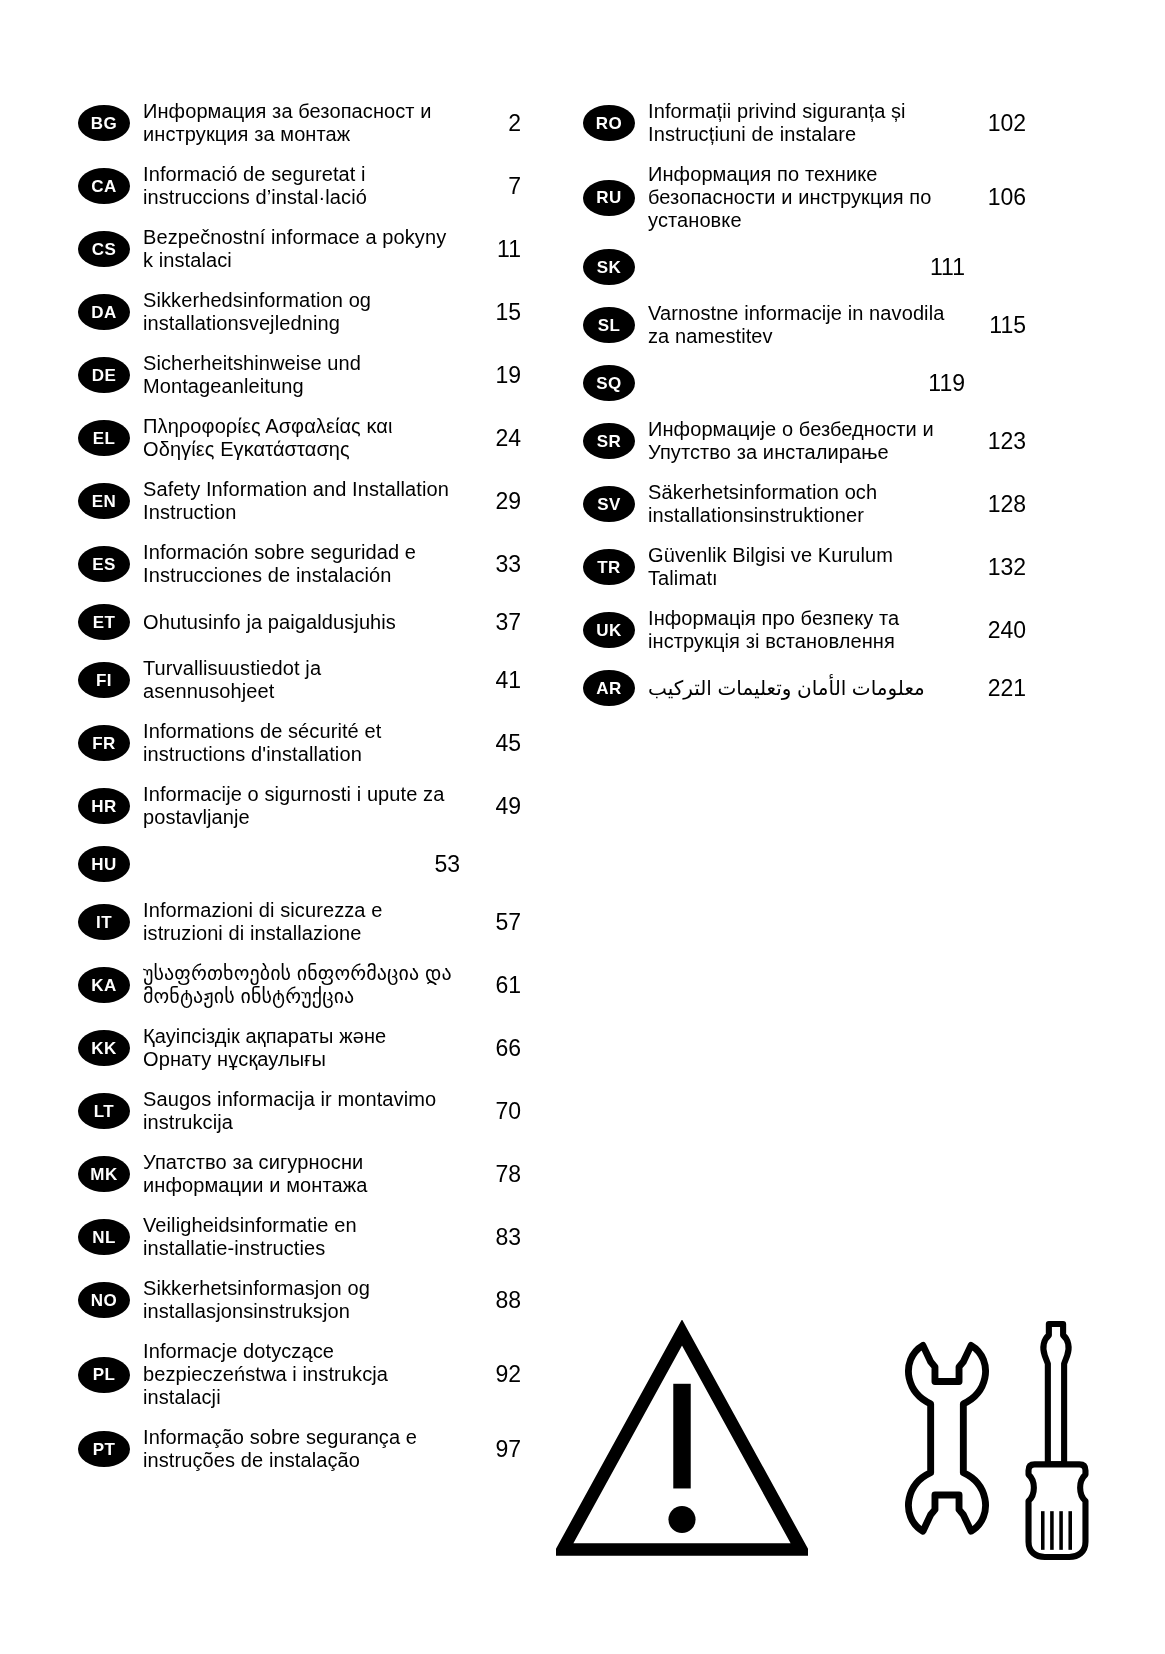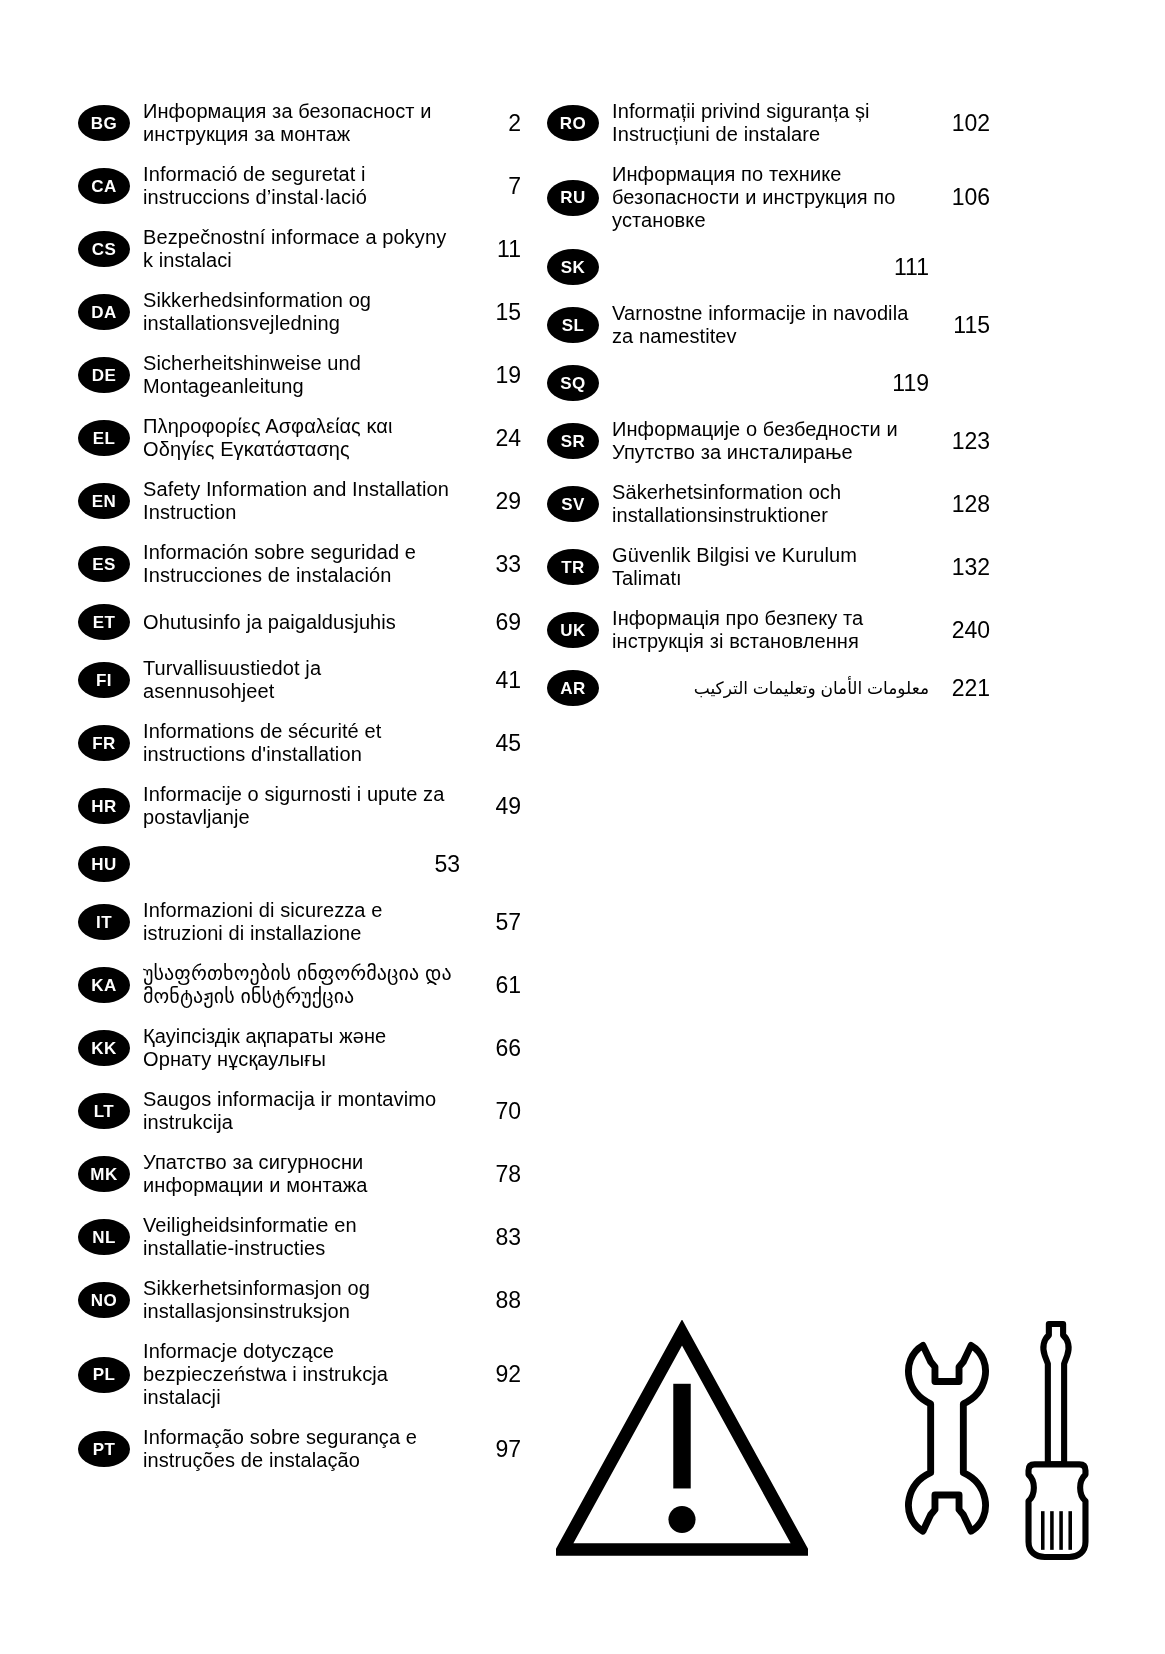--- a/index.html
+++ b/index.html
@@ -6,21 +6,21 @@
   .page {
     position:relative;
     width:1165px; height:1654px;
     background:#ffffff;
     font-family:"Liberation Sans","DejaVu Sans",sans-serif;
     color:#000;
     overflow:hidden;
   }
   .toc {
     position:absolute; top:100px; left:78px;
-    display:flex; gap:26px;
+    display:flex; gap:62px;
   }
   .toc-column { display:flex; flex-direction:column; gap:17px; width:443px; }
   .toc-row {
     display:grid;
     grid-template-columns:52px 1fr 48px;
     column-gap:13px;
     align-items:center;
   }
   .badge {
     width:52px; height:36px;
@@ -35,21 +35,21 @@
     font-size:17px;
     letter-spacing:0.5px;
     line-height:1;
   }
   .entry-title {
     font-size:20px;
     line-height:23px;
     white-space:pre-line;
     letter-spacing:0.1px;
   }
-  .entry-title[dir="rtl"] { text-align:right; font-size:17px; }
+  .entry-title[dir="rtl"] { text-align:left; font-size:20px; }
   .entry-page {
     font-size:23px;
     text-align:right;
     align-self:center;
   }
   .icons {
     position:absolute;
     left:556px; top:1320px;
     width:556px; height:240px;
     display:flex; align-items:flex-end;
@@ -135,21 +135,21 @@
     <span class="entry-title">Información sobre seguridad e
 Instrucciones de instalación</span>
     <span class="entry-page">33</span>
   </div>
 
   <div class="toc-row">
     <span class="badge">
             <span class="badge-label">ET</span>
           </span>
     <span class="entry-title">Ohutusinfo ja paigaldusjuhis</span>
-    <span class="entry-page">69</span>
+    <span class="entry-page">37</span>
   </div>
 
   <div class="toc-row">
     <span class="badge">
             <span class="badge-label">FI</span>
           </span>
     <span class="entry-title">Turvallisuustiedot ja
 asennusohjeet</span>
     <span class="entry-page">41</span>
   </div>

